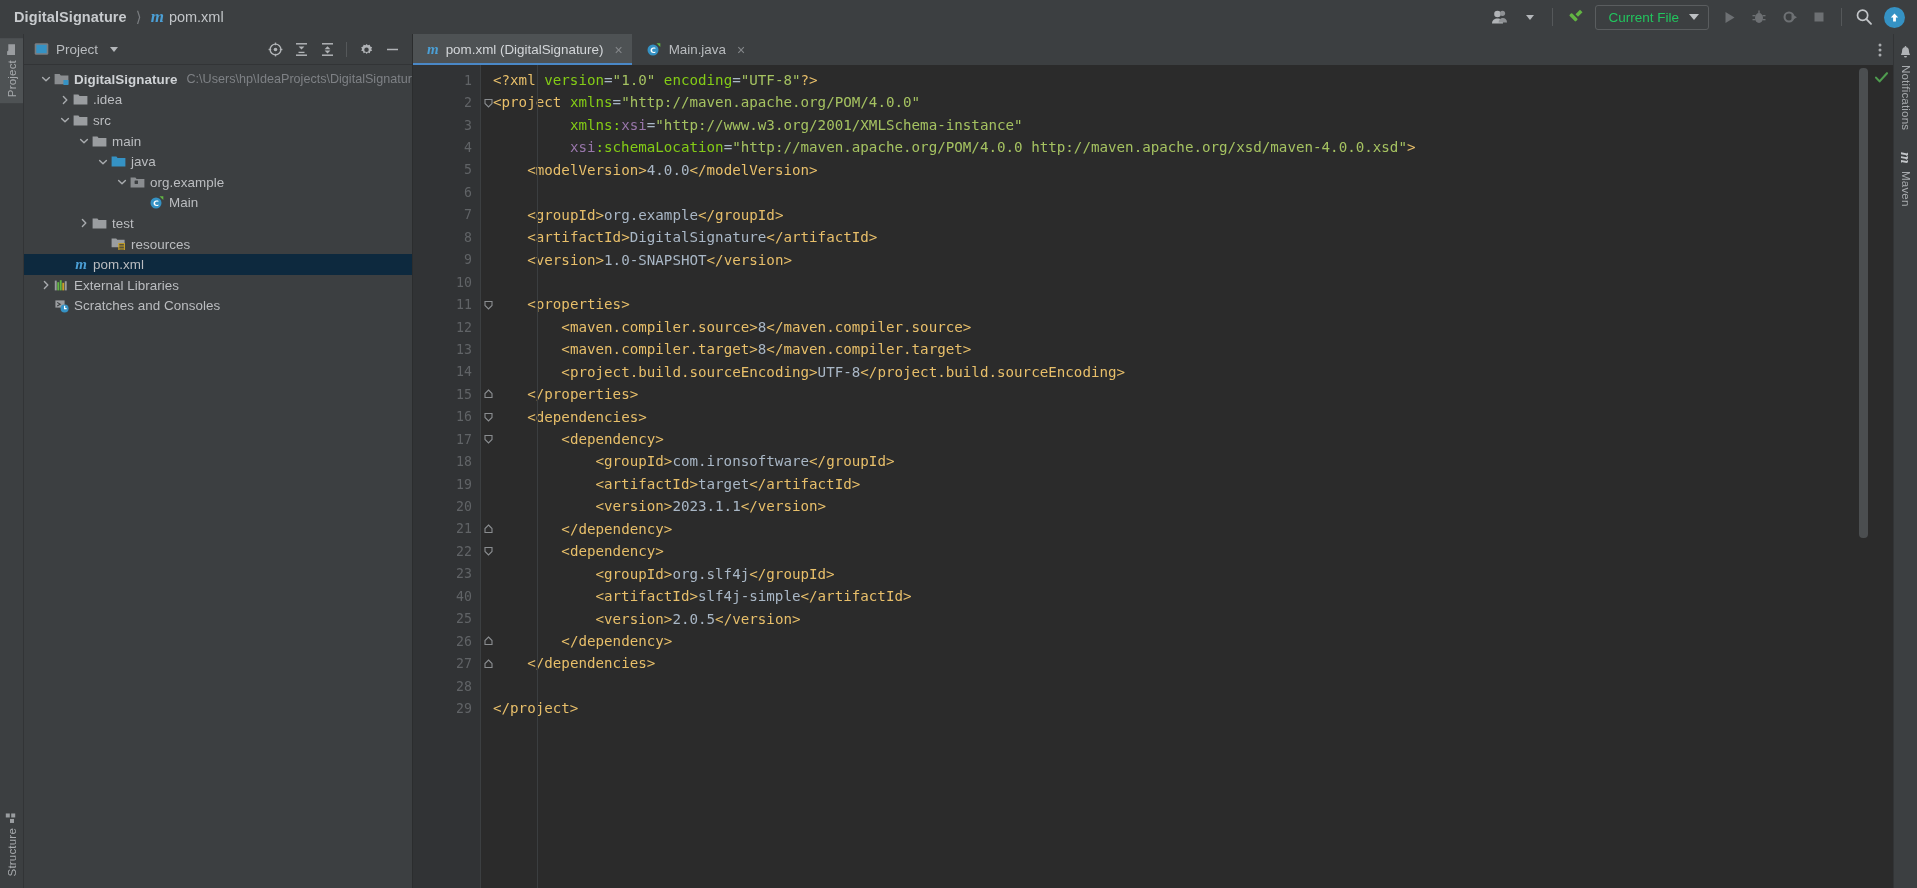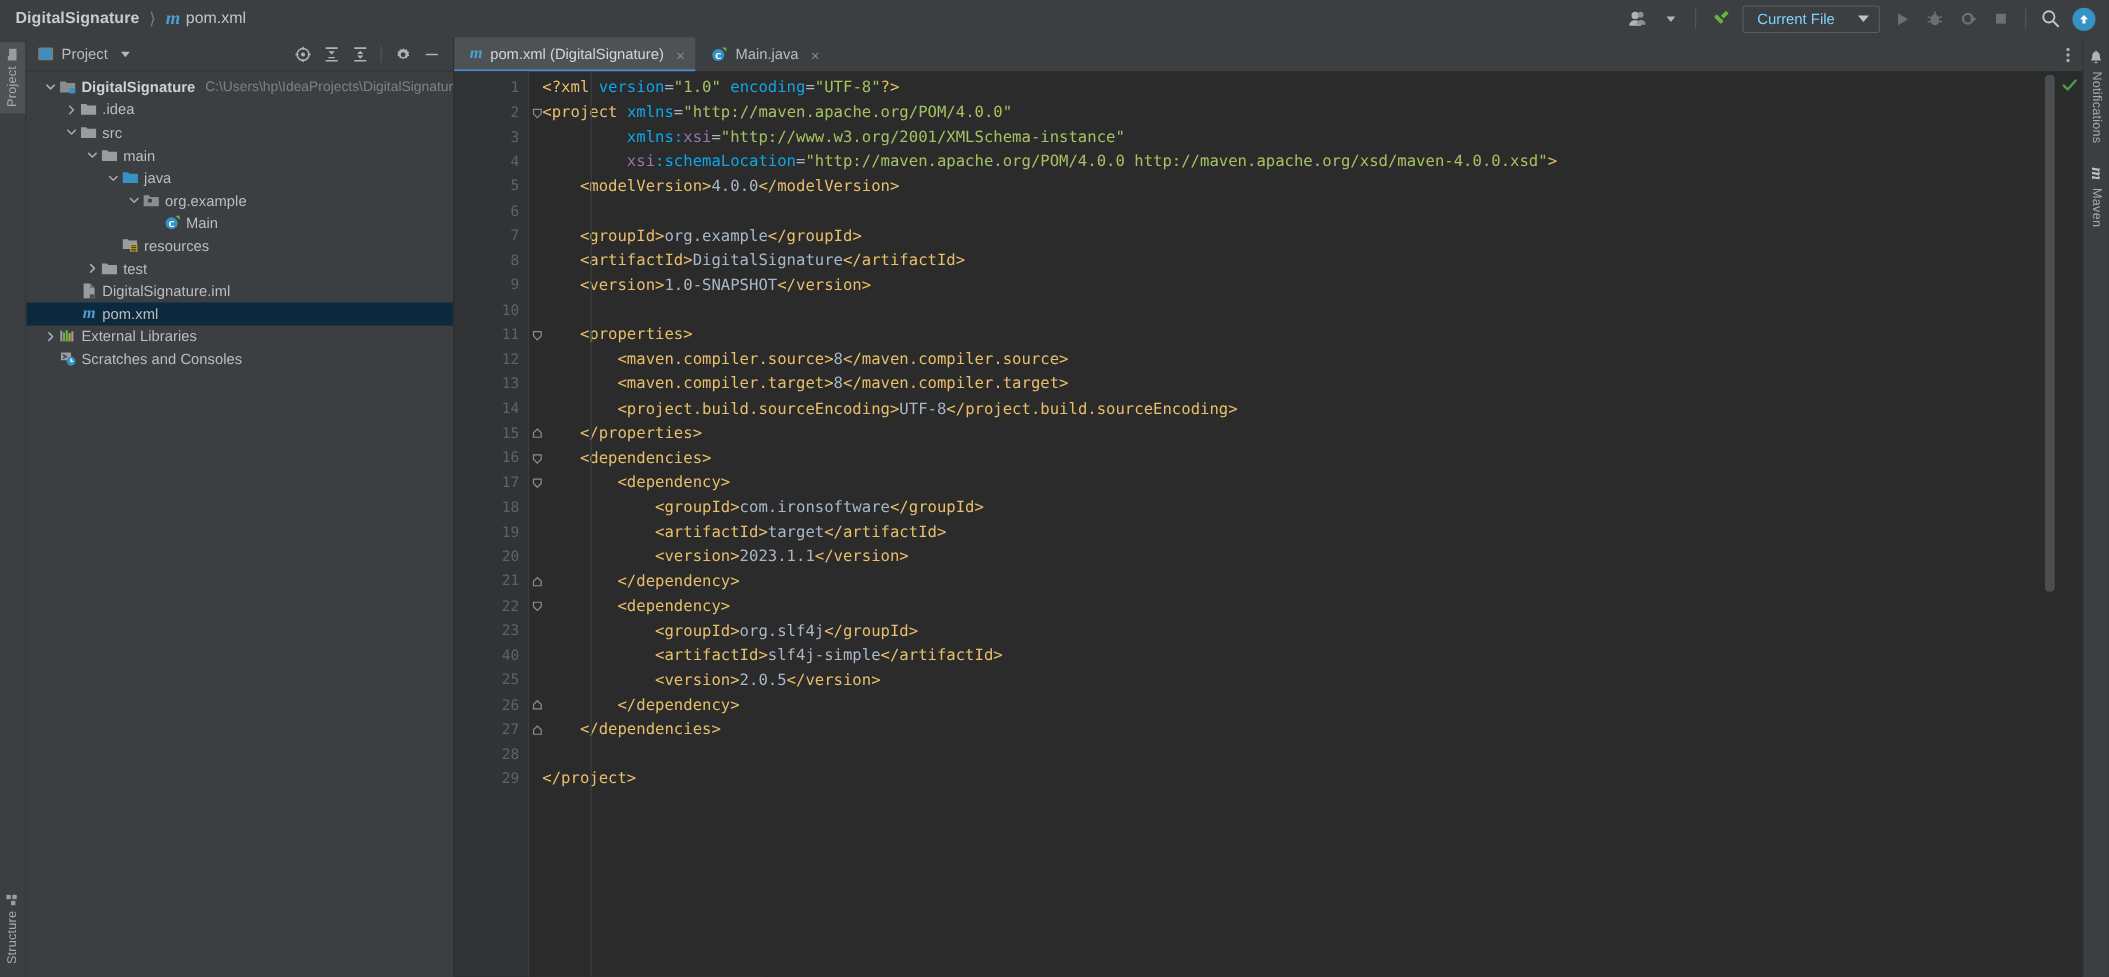--- a/index.html
+++ b/index.html
@@ -30,23 +30,23 @@
     margin-right: 6px; letter-spacing: -1px;
   }
   .tb-right { margin-left: auto; display: flex; align-items: center; gap: 0px; }
   .tb-btn {
     width: 30px; height: 26px; display: flex; align-items: center; justify-content: center;
     border-radius: 3px;
   }
   .tb-div { width: 1px; height: 18px; background: #55585a; margin: 0 7px; }
   .runcfg {
     height: 25px; border: 1px solid #5a5d5f; border-radius: 3px;
-    display: flex; align-items: center; gap: 21px;
+    display: flex; align-items: center; gap: 10px;
     padding: 0 9px 0 12px; margin: 0 5px;
-    color: #7dd3fc; font-size: 13.5px;
+    color: #22c55e; font-size: 13.5px;
   }
   .caret-dn {
     width: 0; height: 0; border-left: 5px solid transparent; border-right: 5px solid transparent;
     border-top: 6px solid #bdc0c3;
   }
   .caret-sm {
     width: 0; height: 0; border-left: 4px solid transparent; border-right: 4px solid transparent;
     border-top: 5px solid #b4b7ba;
   }
   .update-dot {
@@ -144,21 +144,21 @@
   }
   .codearea {
     flex: 1; padding: 4px 0 0 0; position: relative; overflow: hidden;
     font-family: "DejaVu Sans Mono", monospace; font-size: 14.2px;
   }
   .cl {
     height: 22.45px; line-height: 22.45px; white-space: pre;
     padding-left: 12px; color: #a9b7c6;
   }
   .tg { color: #e8bf6a; }
-  .an { color: #0ea5e9; }
+  .an { color: #84cc16; }
   .av { color: #a5c261; }
   .ns { color: #9876aa; }
   .tx { color: #a9b7c6; }
   .pi { color: #e8bf6a; }
 
   .rightgutter {
     width: 24px; min-width: 24px; background: #2b2b2b;
     display: flex; flex-direction: column; align-items: center; padding-top: 5px;
     border-left: 1px solid #2b2b2b;
   }
@@ -422,57 +422,46 @@
             <span class="arrow"></span>
             <span class="ico">
               <svg width="15" height="15" viewBox="0 0 15 15">
                 <circle cx="7" cy="8" r="5.5" fill="#3592c4"></circle>
                 <text x="7" y="11.2" font-size="7.5" font-family="DejaVu Sans, sans-serif" font-weight="bold" fill="#ffffff" text-anchor="middle">C</text>
                 <path d="M10.5 1.2 L14.3 1.2 L14.3 5 Z" fill="#62b543"></path>
               </svg>
             </span>
             <span class="lbl">Main</span>
           </div>
+          <div class="row" style="padding-left: 52px;">
+            <span class="arrow">
+              <svg width="10" height="10" viewBox="0 0 10 10">
+                <path d="M3.4 1.6 L6.8 5 L3.4 8.4" fill="none" stroke="#a8abae" stroke-width="1.4" stroke-linecap="round" stroke-linejoin="round"></path>
+              </svg>
+            </span>
+            <span class="ico">
+              <svg width="15" height="13" viewBox="0 0 15 13">
+                <path d="M0.6 1.6h4.8l1.2 1.4h7.8v8.4H0.6z" fill="#9a9da0"></path>
+              </svg>
+            </span>
+            <span class="lbl">test</span>
+          </div>
           <div class="row" style="padding-left: 71px;">
             <span class="arrow"></span>
             <span class="ico">
               <svg width="16" height="14" viewBox="0 0 16 14">
                 <path d="M0.6 1.4h4.6l1.1 1.3h7.3v7.6H0.6z" fill="#9a9da0"></path>
                 <rect x="7.3" y="6" width="6.6" height="7" fill="#c9a227"></rect>
                 <line x1="8.3" y1="7.4" x2="12.9" y2="7.4" stroke="#3c3f41" stroke-width="0.9"></line>
                 <line x1="8.3" y1="9" x2="12.9" y2="9" stroke="#3c3f41" stroke-width="0.9"></line>
                 <line x1="8.3" y1="10.6" x2="12.9" y2="10.6" stroke="#3c3f41" stroke-width="0.9"></line>
                 <line x1="8.3" y1="12.1" x2="12.9" y2="12.1" stroke="#3c3f41" stroke-width="0.9"></line>
               </svg>
             </span>
             <span class="lbl">resources</span>
-          </div>
-          <div class="row" style="padding-left: 52px;">
-            <span class="arrow">
-              <svg width="10" height="10" viewBox="0 0 10 10">
-                <path d="M3.4 1.6 L6.8 5 L3.4 8.4" fill="none" stroke="#a8abae" stroke-width="1.4" stroke-linecap="round" stroke-linejoin="round"></path>
-              </svg>
-            </span>
-            <span class="ico">
-              <svg width="15" height="13" viewBox="0 0 15 13">
-                <path d="M0.6 1.6h4.8l1.2 1.4h7.8v8.4H0.6z" fill="#9a9da0"></path>
-              </svg>
-            </span>
-            <span class="lbl">test</span>
-          </div>
-          <div class="row" style="padding-left: 33px;">
-            <span class="arrow"></span>
-            <span class="ico">
-              <svg width="14" height="15" viewBox="0 0 14 15">
-                <path d="M2 0.8h6l4 4v9.4H2z" fill="#9a9da0"></path>
-                <path d="M8 0.8l4 4H8z" fill="#6d7073"></path>
-                <rect x="7.6" y="10.6" width="4" height="4" fill="#4a4d4f"></rect>
-              </svg>
-            </span>
-            <span class="lbl">DigitalSignature.iml</span>
           </div>
           <div class="row sel" style="padding-left: 33px;">
             <span class="arrow"></span>
             <span class="ico">
               <span style="color:#4b9fd5;font-family:'Liberation Serif',serif;font-weight:bold;font-style:italic;font-size:15px;letter-spacing:-1px;">m</span>
             </span>
             <span class="lbl">pom.xml</span>
           </div>
           <div class="row" style="padding-left: 14px;">
             <span class="arrow">

